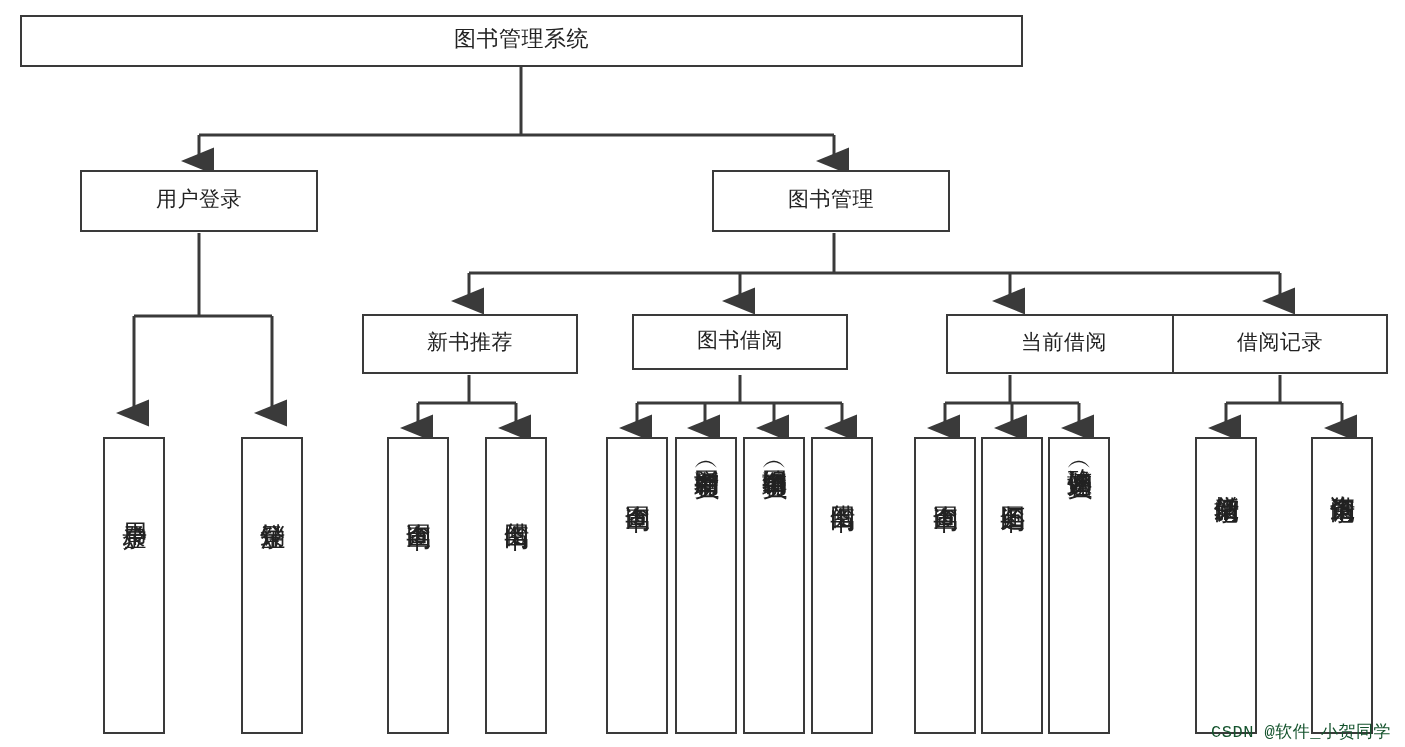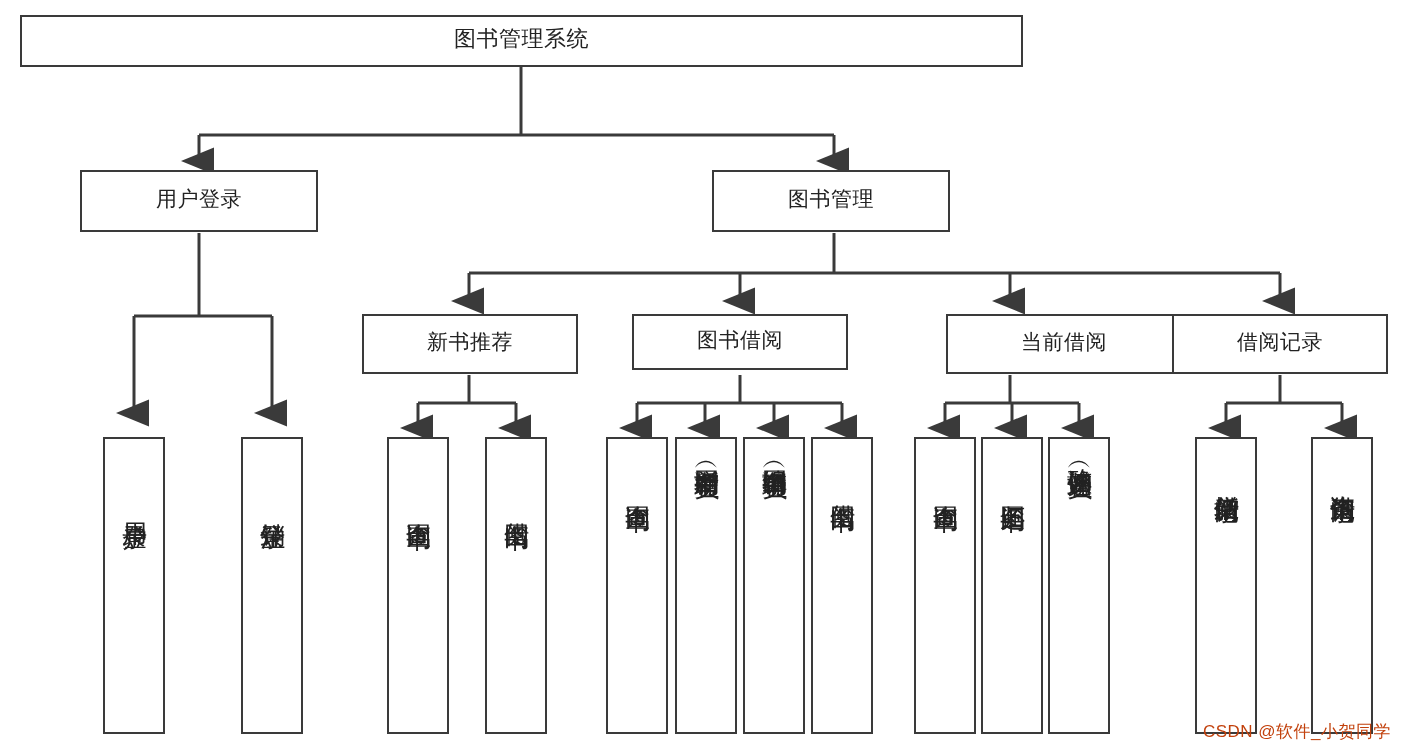--- a/index.html
+++ b/index.html
@@ -77,25 +77,25 @@
     padding-top: 4px;
   }
   .node.vert.grp4 .label {
     padding-top: 30px;
   }
   #watermark {
     position: absolute;
     right: 14px;
     bottom: 4px;
     font-size: 17px;
-    color: #c2410c;
+    color: #14532d;
     letter-spacing: 0.5px;
     white-space: nowrap;
     z-index: 5;
-    font-family: Liberation Sans, sans-serif;
+    font-family: Liberation Mono, monospace;
   }
 </style>
 </head>
 <body>
 
 <div id="diagram-canvas">
 
   <svg id="edge-layer" viewBox="0 0 1405 747" width="1405" height="747" xmlns="http://www.w3.org/2000/svg">
     <defs>
       <marker id="arrow" markerWidth="11" markerHeight="11" refX="4.2" refY="5" orient="auto" markerUnits="strokeWidth">

